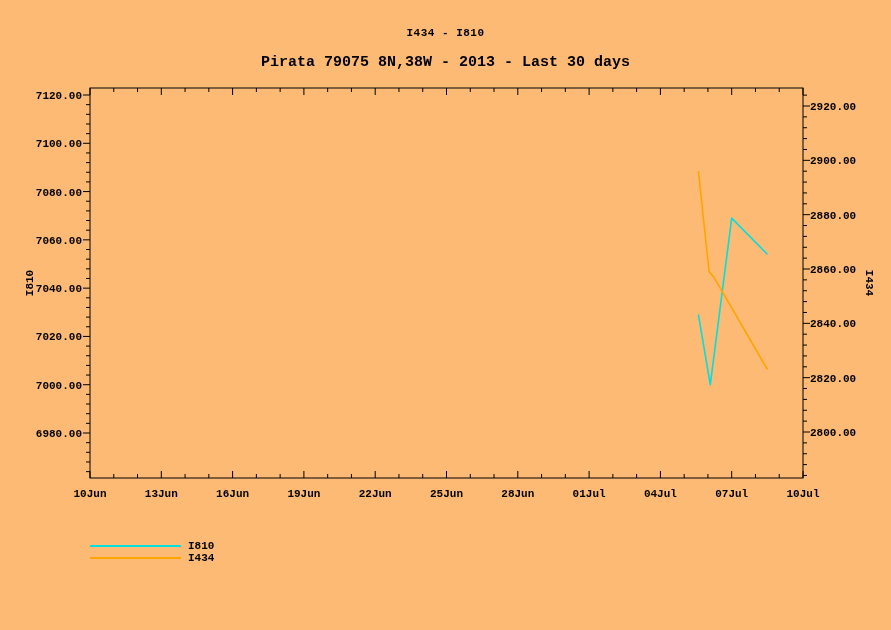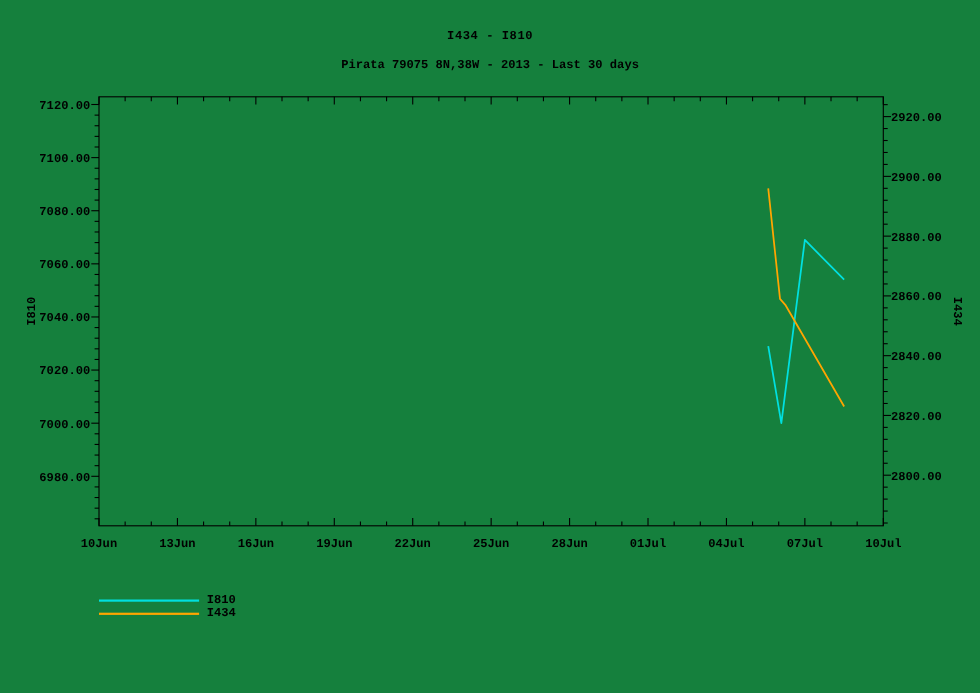--- a/index.html
+++ b/index.html
@@ -1,37 +1,37 @@
 <!DOCTYPE html>
 <html><head>
 <meta charset="utf-8">
 <style>
   html, body { margin: 0; padding: 0; background: #ffffff; }
   .page {
     position: relative;
     width: 891px;
     height: 630px;
-    background: #15803d;
+    background: #fdba74;
     font-family: "Liberation Mono", monospace;
     font-weight: bold;
     color: #000000;
     overflow: hidden;
   }
   .chart-title {
     position: absolute;
     top: 27px; left: 0; width: 891px;
     text-align: center;
     font-size: 11px;
     letter-spacing: 0.5px;
   }
   .chart-subtitle {
     position: absolute;
     top: 54px; left: 0; width: 891px;
     text-align: center;
-    font-size: 11px;
+    font-size: 15px;
   }
   .ylab {
     position: absolute;
     font-size: 11px;
     white-space: nowrap;
   }
   .ylab.left {
     left: 30px; top: 283px;
     transform: translate(-50%, -50%) rotate(-90deg);
   }

